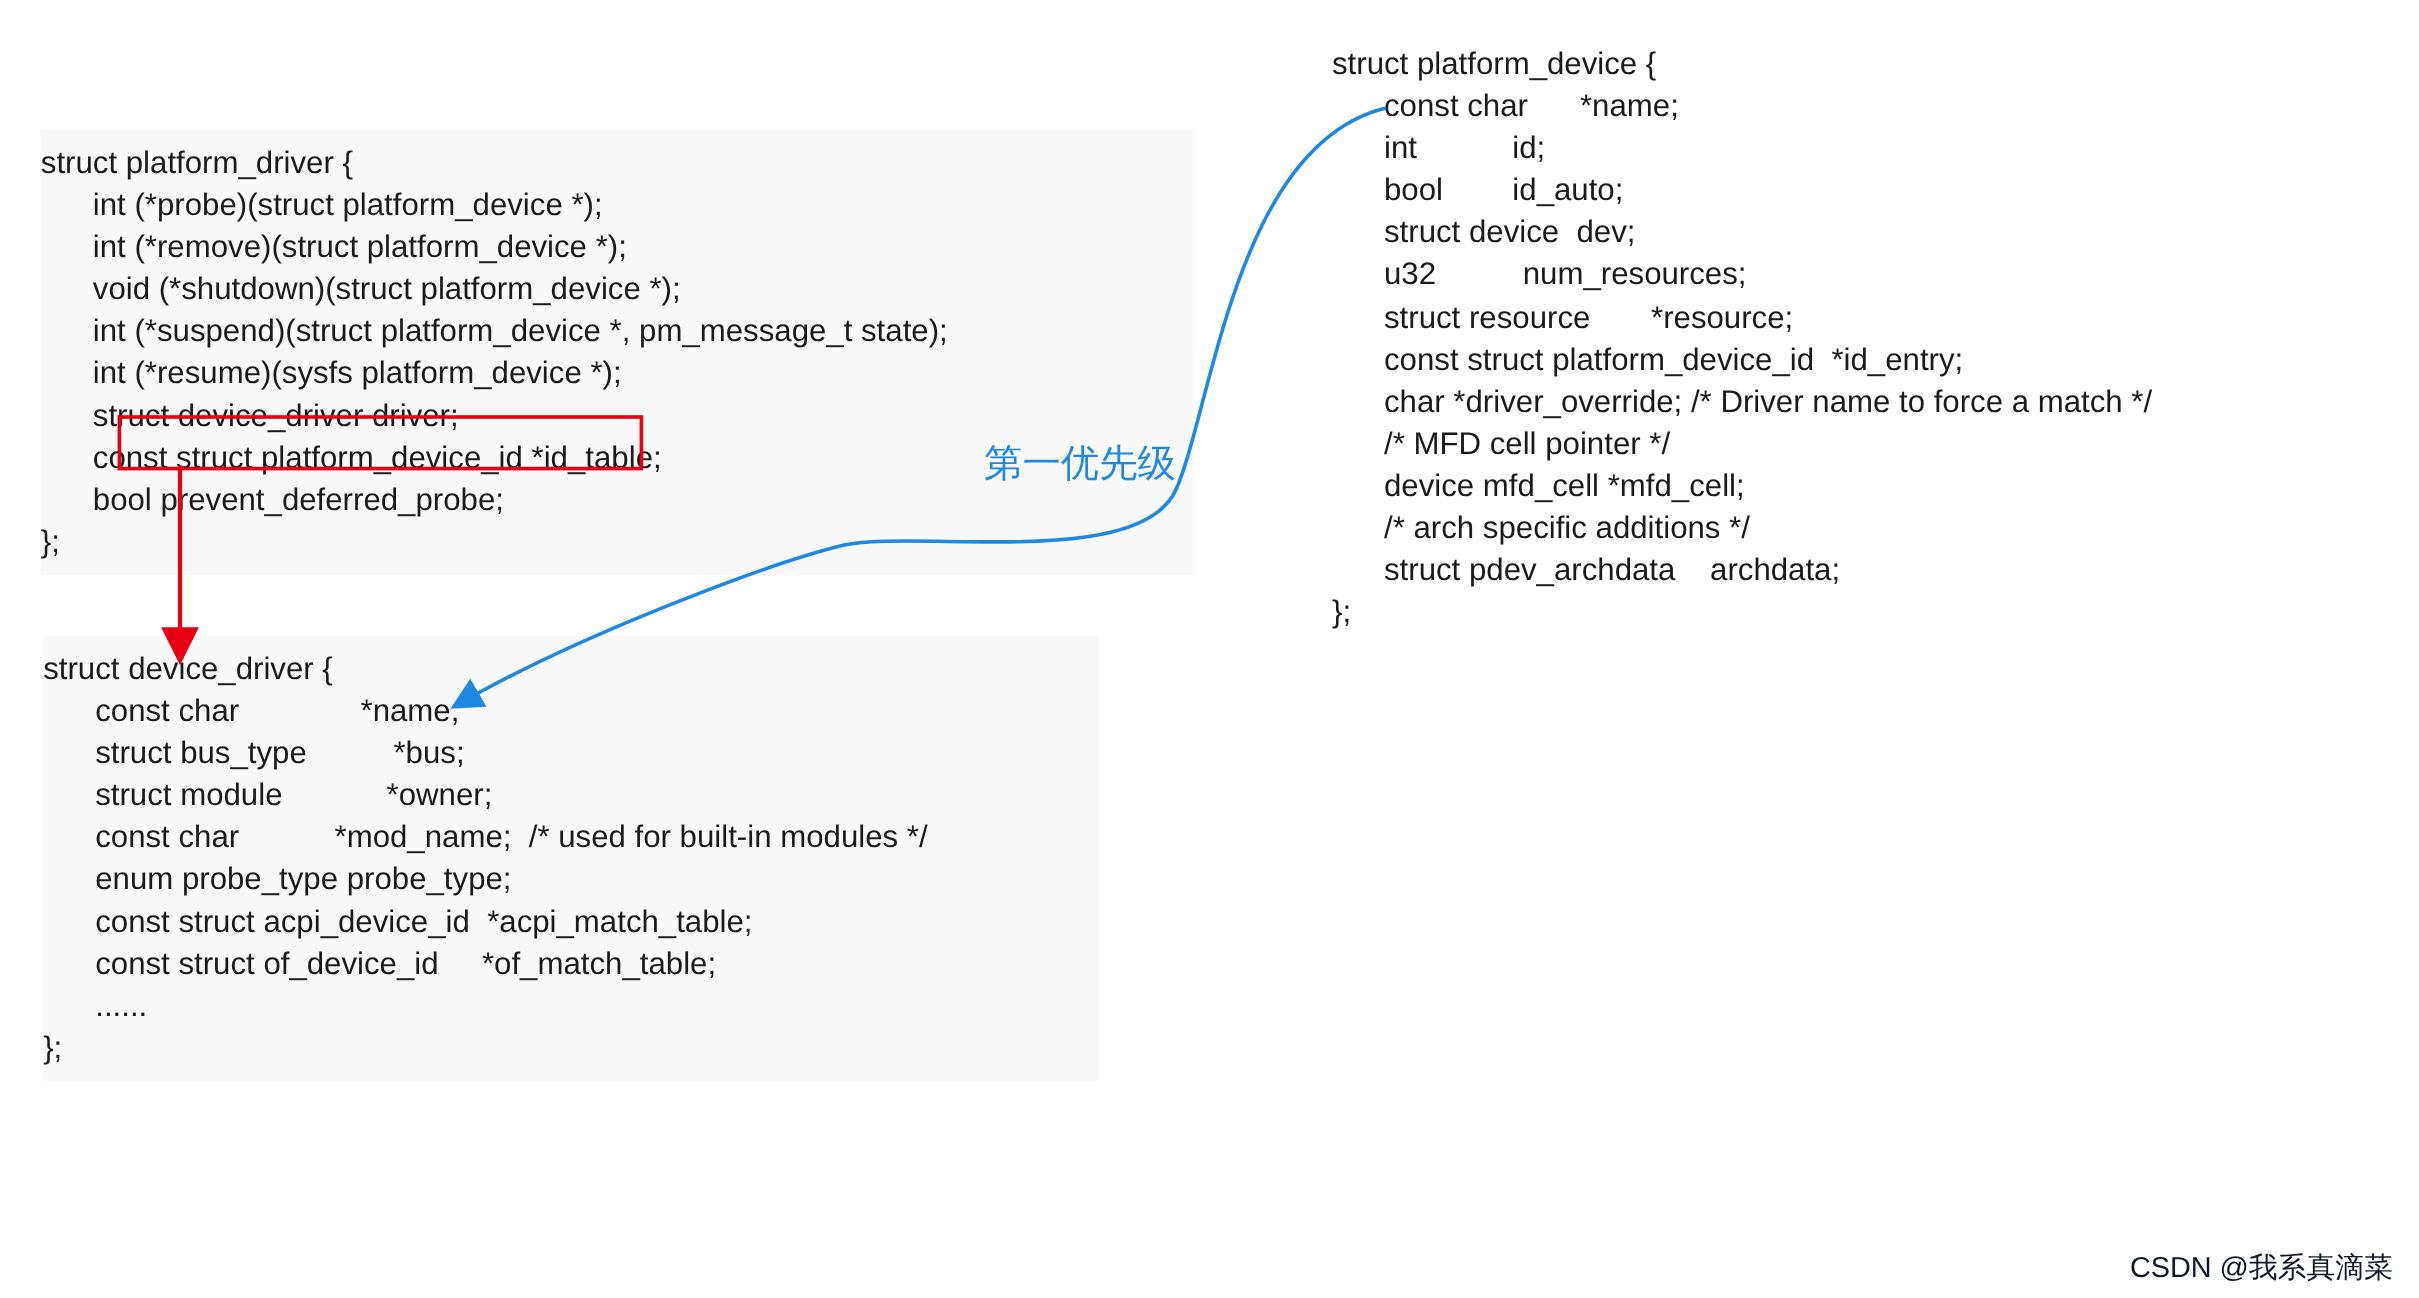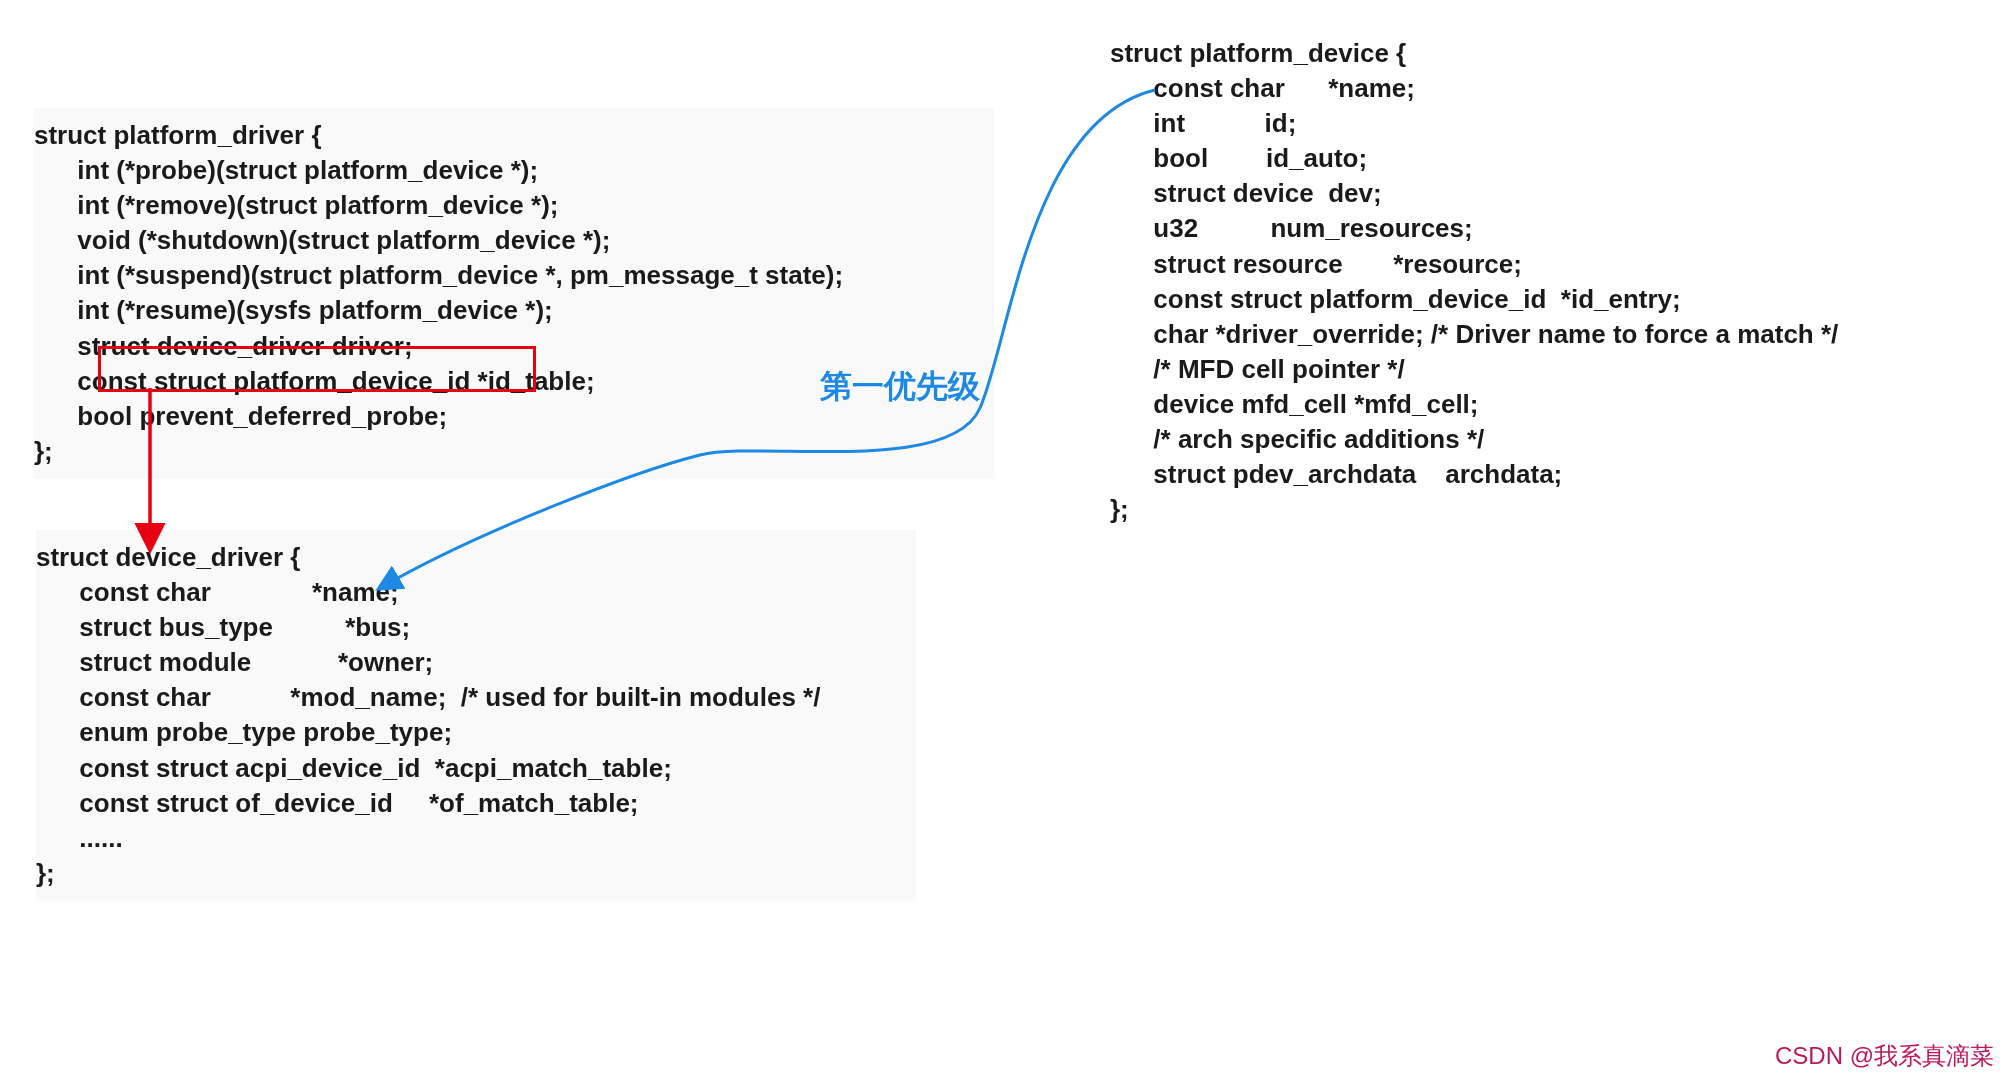--- a/index.html
+++ b/index.html
@@ -12,21 +12,20 @@
     font-size: 26px;
     color: #1a1a1a;
     position: relative;
     overflow: hidden;
   }
   .block {
     position: absolute;
     background: #f9f9fa;
     padding: 10px 0 10px 0;
     line-height: 1.35;
-    font-weight: bold;
   }
   .line { white-space: pre; }
   .redbox {
     position: absolute;
     border: 3px solid #e60012;
     background: transparent;
     pointer-events: none;
   }
   .annotation-label {
     position: absolute;
@@ -37,21 +36,21 @@
   svg.overlay {
     position: absolute;
     left: 0; top: 0;
     width: 2016px; height: 1082px;
     pointer-events: none;
   }
   .watermark {
     position: absolute;
     right: 22px;
     bottom: 10px;
-    color: #be185d;
+    color: #0f172a;
     font-size: 24px;
     margin-top: 22px;
   }
 </style>
 </head>
 <body>
 
 <div class="block" style="left:34px; top:108px; width:960px;">
   <div class="line">struct platform_driver {</div>
   <div class="line">      int (*probe)(struct platform_device *);</div>
@@ -97,21 +96,21 @@
   <div class="line">      char *driver_override; /* Driver name to force a match */</div>
   <div class="line"></div>
   <div class="line">      /* MFD cell pointer */</div>
   <div class="line">      device mfd_cell *mfd_cell;</div>
   <div class="line"></div>
   <div class="line">      /* arch specific additions */</div>
   <div class="line">      struct pdev_archdata    archdata;</div>
   <div class="line">};</div>
 </div>
 
-<div class="annotation-label" style="left:820px; top:365px;font-weight:bold;">第一优先级</div>
+<div class="annotation-label" style="left:820px; top:365px;">第一优先级</div>
 
 <svg class="overlay" viewBox="0 0 2016 1082">
   <defs>
     <marker id="arrow-red" viewBox="0 0 10 10" refX="8" refY="5" markerWidth="9" markerHeight="9" orient="auto-start-reverse">
       <path d="M 0 0 L 10 5 L 0 10 z" fill="#e60012"></path>
     </marker>
     <marker id="arrow-blue" viewBox="0 0 10 10" refX="8" refY="5" markerWidth="9" markerHeight="9" orient="auto-start-reverse">
       <path d="M 0 0 L 10 5 L 0 10 z" fill="#1e88e5"></path>
     </marker>
   </defs>

